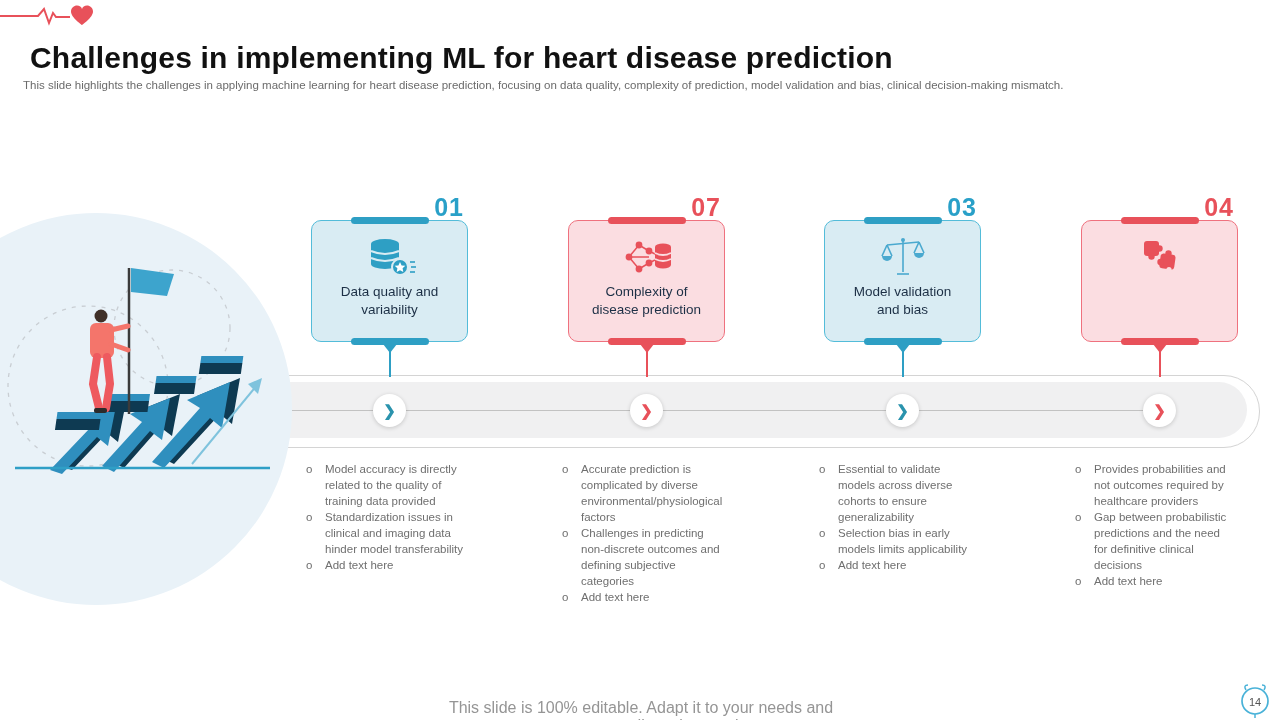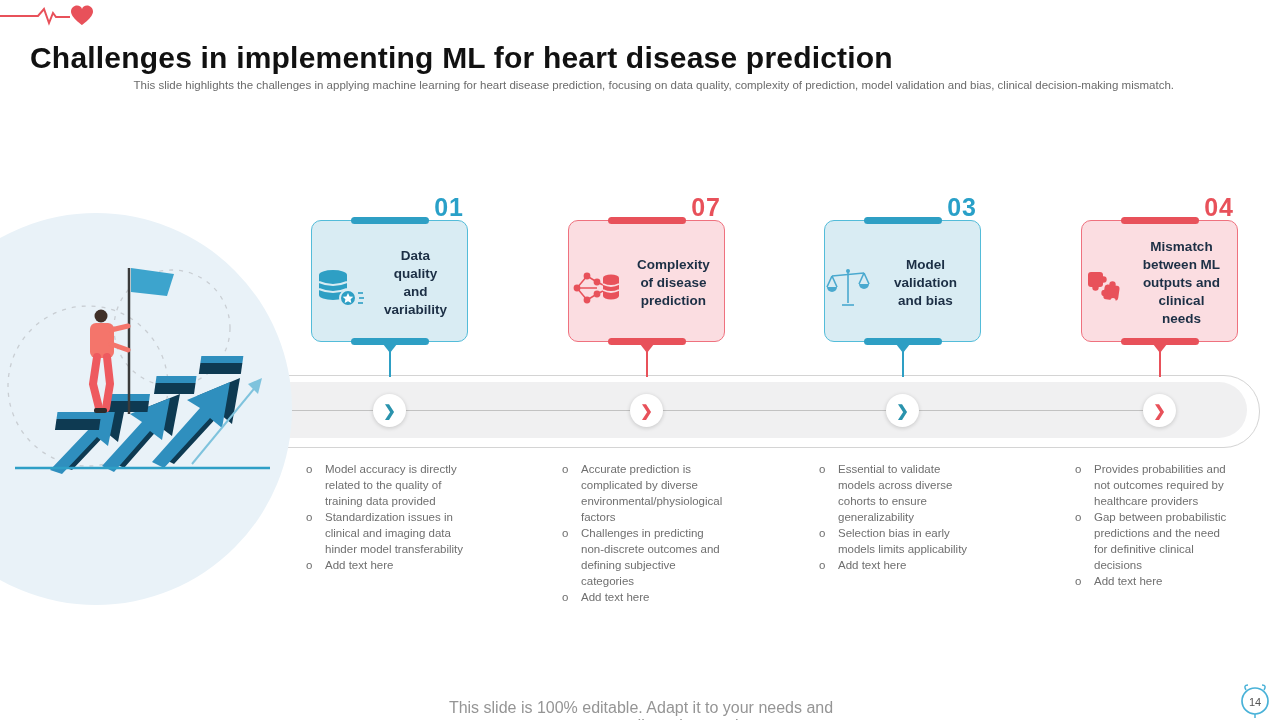--- a/index.html
+++ b/index.html
@@ -4,22 +4,22 @@
 <style>
   html,body{margin:0;padding:0;}
   body{width:1280px;height:720px;overflow:hidden;background:#ffffff;
        font-family:"Liberation Sans",sans-serif;position:relative;}
   .slide{position:absolute;inset:0;}
 
   
   .ekg{position:absolute;left:0;top:3px;width:110px;height:26px;}
   .title{position:absolute;left:30px;top:41px;width:1150px;
          font-size:30px;font-weight:700;color:#111;letter-spacing:.2px;}
-  .subtitle{position:absolute;left:34px;top:79px;width:1140px;
-            font-size:11.5px;color:#6b6b6b;text-align:right;}
+  .subtitle{position:absolute;left:23px;top:79px;width:1140px;
+            font-size:11.5px;color:#6b6b6b;}
 
   
   .illu-circle{position:absolute;left:-100px;top:213px;width:392px;height:392px;
                border-radius:50%;background:#e9f2f8;z-index:3;}
   .illu-svg{position:absolute;left:0;top:266px;width:300px;height:212px;z-index:4;}
 
   
   .track-outer{position:absolute;left:-60px;top:375px;width:1318px;height:71px;
                background:#fff;border:1px solid #d4d4d4;border-radius:36px;z-index:1;}
   .track-inner{position:absolute;left:-60px;top:382px;width:1307px;height:56px;
@@ -33,39 +33,39 @@
   .chev--blue span{color:#2a93ad;}
   .chev--red span{color:#e8515a;}
 
   
   .conn{position:absolute;top:344px;width:1.5px;height:33px;z-index:2;}
   .conn--blue{background:#2e9fc4;}
   .conn--red{background:#e8515a;}
 
   
   .card{position:absolute;top:220px;width:157px;height:122px;border-radius:10px;
-        z-index:5;box-sizing:border-box;display:flex;align-items:center;}
+        z-index:5;box-sizing:border-box;display:flex;flex-direction:column;align-items:center;}
   .card--blue{background:#d9ecf3;border:1.5px solid #53bcd9;}
   .card--red{background:#fbdde1;border:1.5px solid #ef717e;}
   .tab-top,.tab-bottom{position:absolute;left:50%;transform:translateX(-50%);
         width:78px;height:7px;border-radius:3.5px;}
   .tab-top{top:-4px;}
   .tab-bottom{bottom:-4px;}
   .card--blue .tab-top,.card--blue .tab-bottom{background:#2e9fc4;}
   .card--red .tab-top,.card--red .tab-bottom{background:#e8515a;}
   .pointer{position:absolute;bottom:-12px;left:50%;transform:translateX(-50%);
         width:0;height:0;border-left:7px solid transparent;border-right:7px solid transparent;}
   .card--blue .pointer{border-top:9px solid #2e9fc4;}
   .card--red .pointer{border-top:9px solid #e8515a;}
   .card-number{position:absolute;top:-28px;right:3px;font-size:25px;font-weight:700;letter-spacing:1px;}
   .card--blue .card-number{color:#29a0c8;}
   .card--red .card-number{color:#e8515a;}
   .card-icon{margin-top:14px;height:44px;display:flex;align-items:center;justify-content:center;}
   .card-title{margin-top:4px;padding:0 16px;text-align:center;font-size:13.5px;
-        font-weight:700;color:#1c2f45;line-height:1.32;}
+        font-weight:400;color:#1c2f45;line-height:1.32;}
 
   
   .bullets{position:absolute;top:461px;width:168px;font-size:11.5px;line-height:16px;
         color:#6f6f6f;z-index:5;}
   .li{display:flex;}
   .marker{width:9px;flex:0 0 9px;margin-right:10px;}
   .li-text{width:140px;}
 
   
   .footer-note{position:absolute;top:699px;left:425px;width:432px;text-align:center;
@@ -234,21 +234,20 @@
       <svg width="44" height="40" viewBox="0 0 44 40">
         <rect x="6" y="4" width="15" height="15" rx="3" fill="#e8515a"></rect>
         <circle cx="21.5" cy="11.5" r="3.2" fill="#e8515a"></circle>
         <circle cx="13.5" cy="19.5" r="3.2" fill="#e8515a"></circle>
         <rect x="22" y="17" width="15" height="15" rx="3" fill="#e8515a" transform="rotate(8 29 24)"></rect>
         <circle cx="22.5" cy="25" r="3.2" fill="#e8515a"></circle>
         <circle cx="30.5" cy="16.5" r="3.2" fill="#e8515a"></circle>
         <circle cx="31" cy="32.5" r="2.6" fill="#fbdde1"></circle>
       </svg>
     </div>
-    <div class="card-title">Mismatch between ML outputs and clinical needs</div>
     <div class="tab-bottom"></div>
     <div class="pointer"></div>
   </div>
 
   <div class="bullets" style="left:306px">
     <div class="li">
       <span class="marker">o</span>
       <span class="li-text">Model accuracy is directly related to the quality of training data provided</span>
       </div>
     <div class="li">

